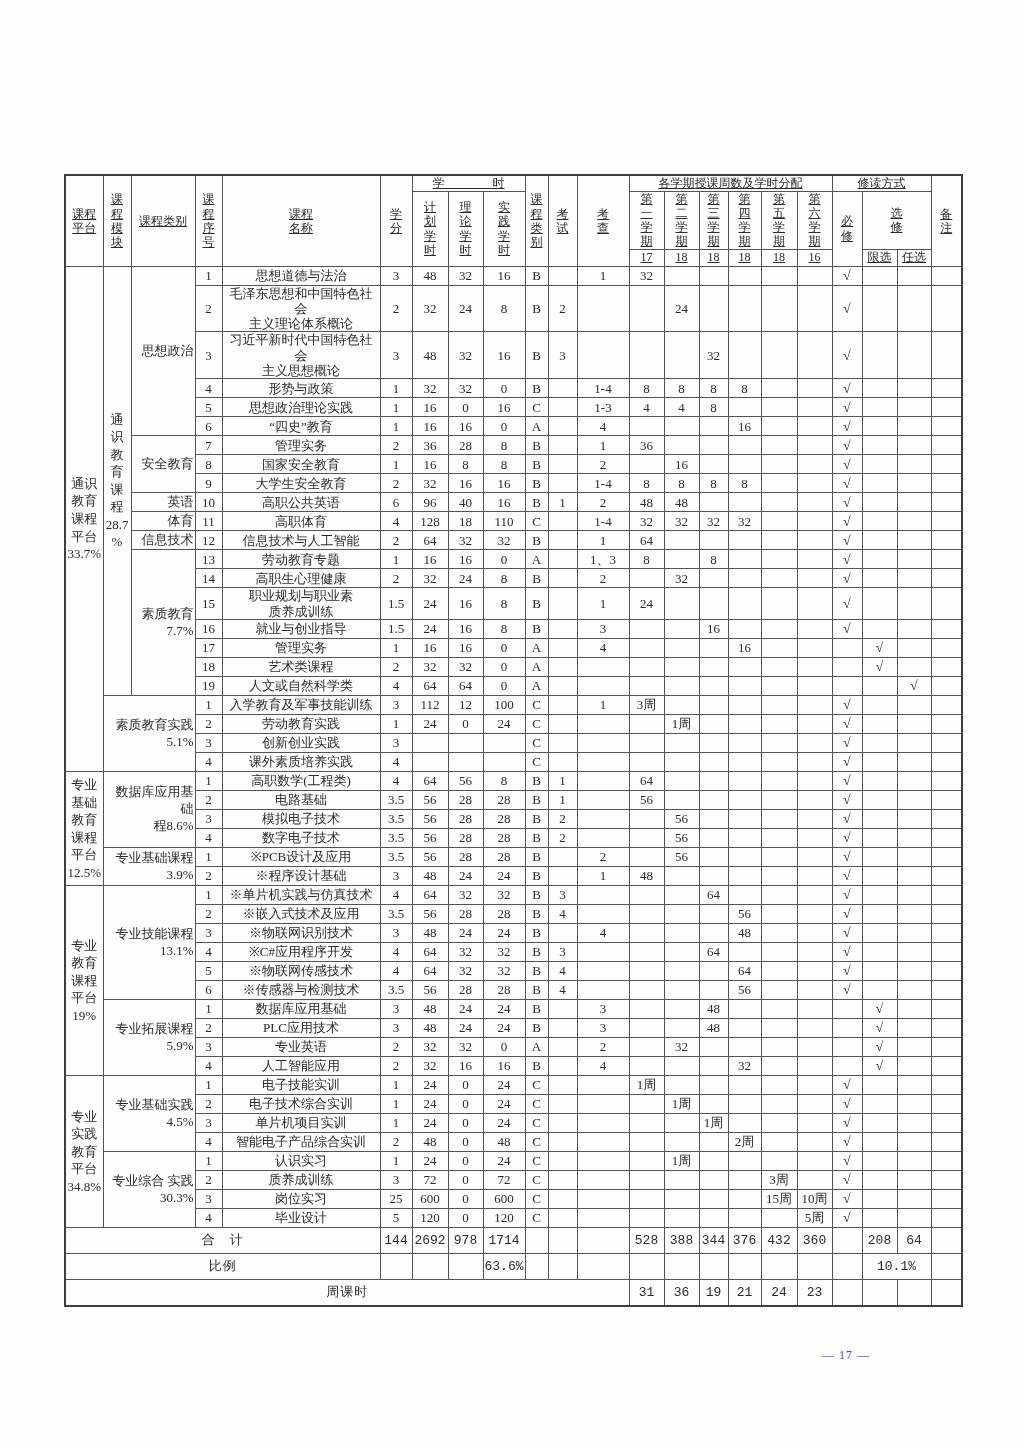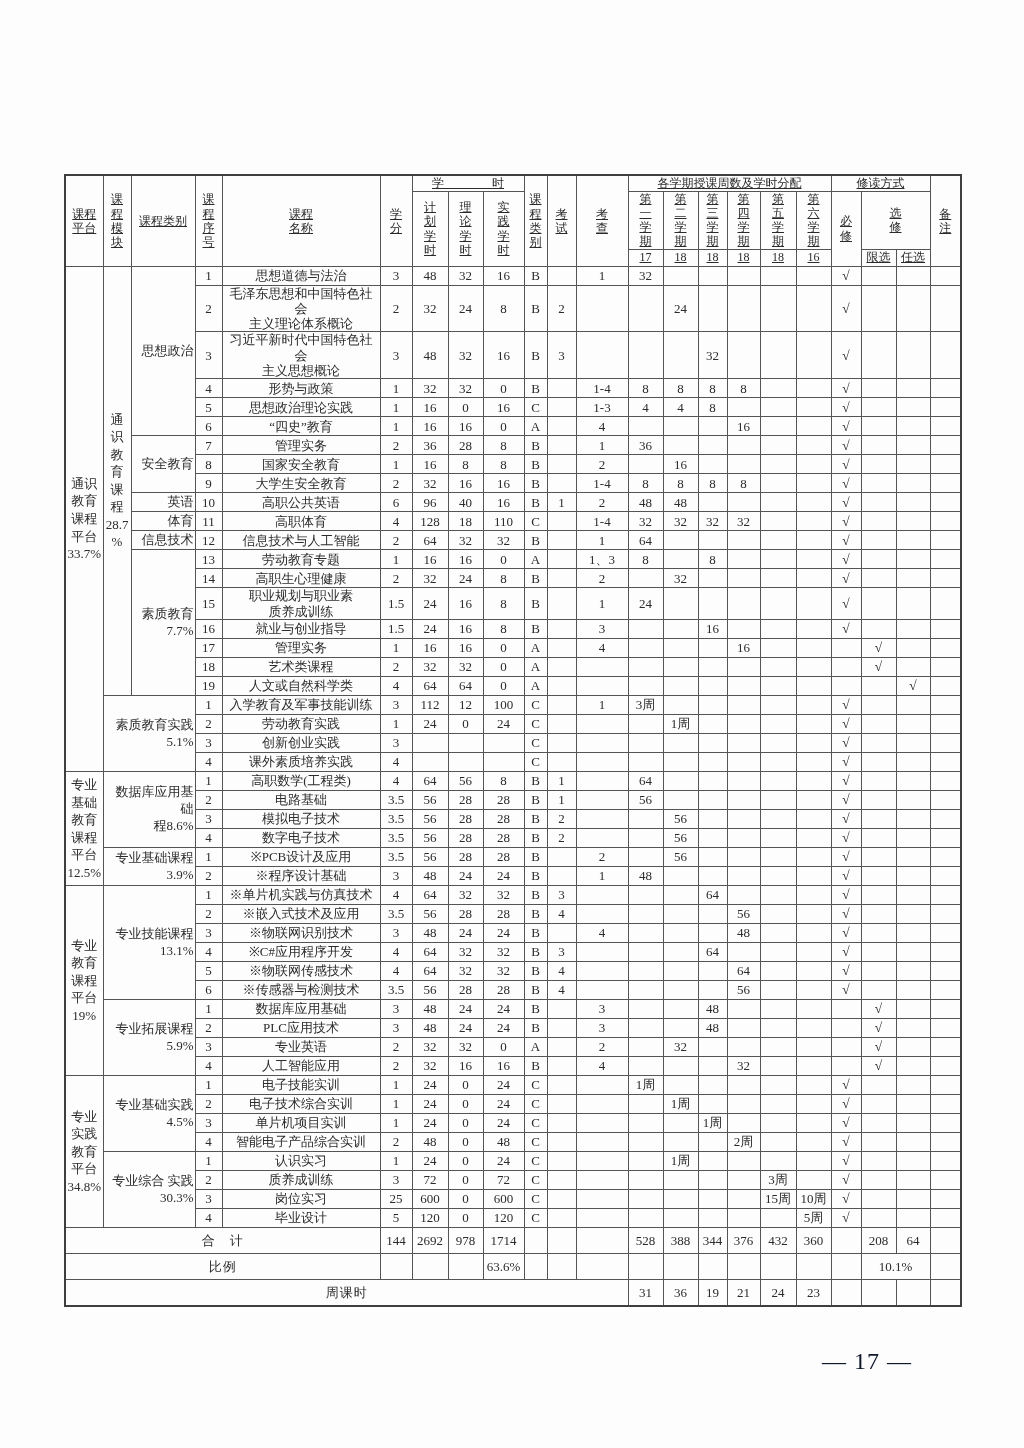--- a/index.html
+++ b/index.html
@@ -27,31 +27,31 @@
     white-space:pre-line;
     line-height:1.18;
     overflow:hidden;
   }
   thead th{font-size:12px;text-decoration:underline;}
   thead tr.hr1{height:16px;}
   thead tr.hr2{height:58px;}
   thead tr.hr3{height:17px;}
   tbody tr{height:19px;}
   tbody tr.tall{height:31px;}
-  tbody tr.sum{height:26px;}
+  tbody tr.sum{height:26px;font-family:Liberation Mono, monospace;}
   td.plat{line-height:1.35;font-size:13px;}
   td.grp{line-height:1.3;text-align:right;}
   td.chk{font-size:13.5px;}
   td.lbl{letter-spacing:1px;}
   .pagenum{
     position:absolute;
     left:822px;top:1348px;
-    font-size:24px;
+    font-size:12px;
     letter-spacing:1px;
-    color:#0f172a;
+    color:#6d28d9;
   }
 </style>
 </head>
 <body>
 
 <div class="sheet">
   <table>
     <colgroup>
       <col style="width:38px">
         <col style="width:28px">

